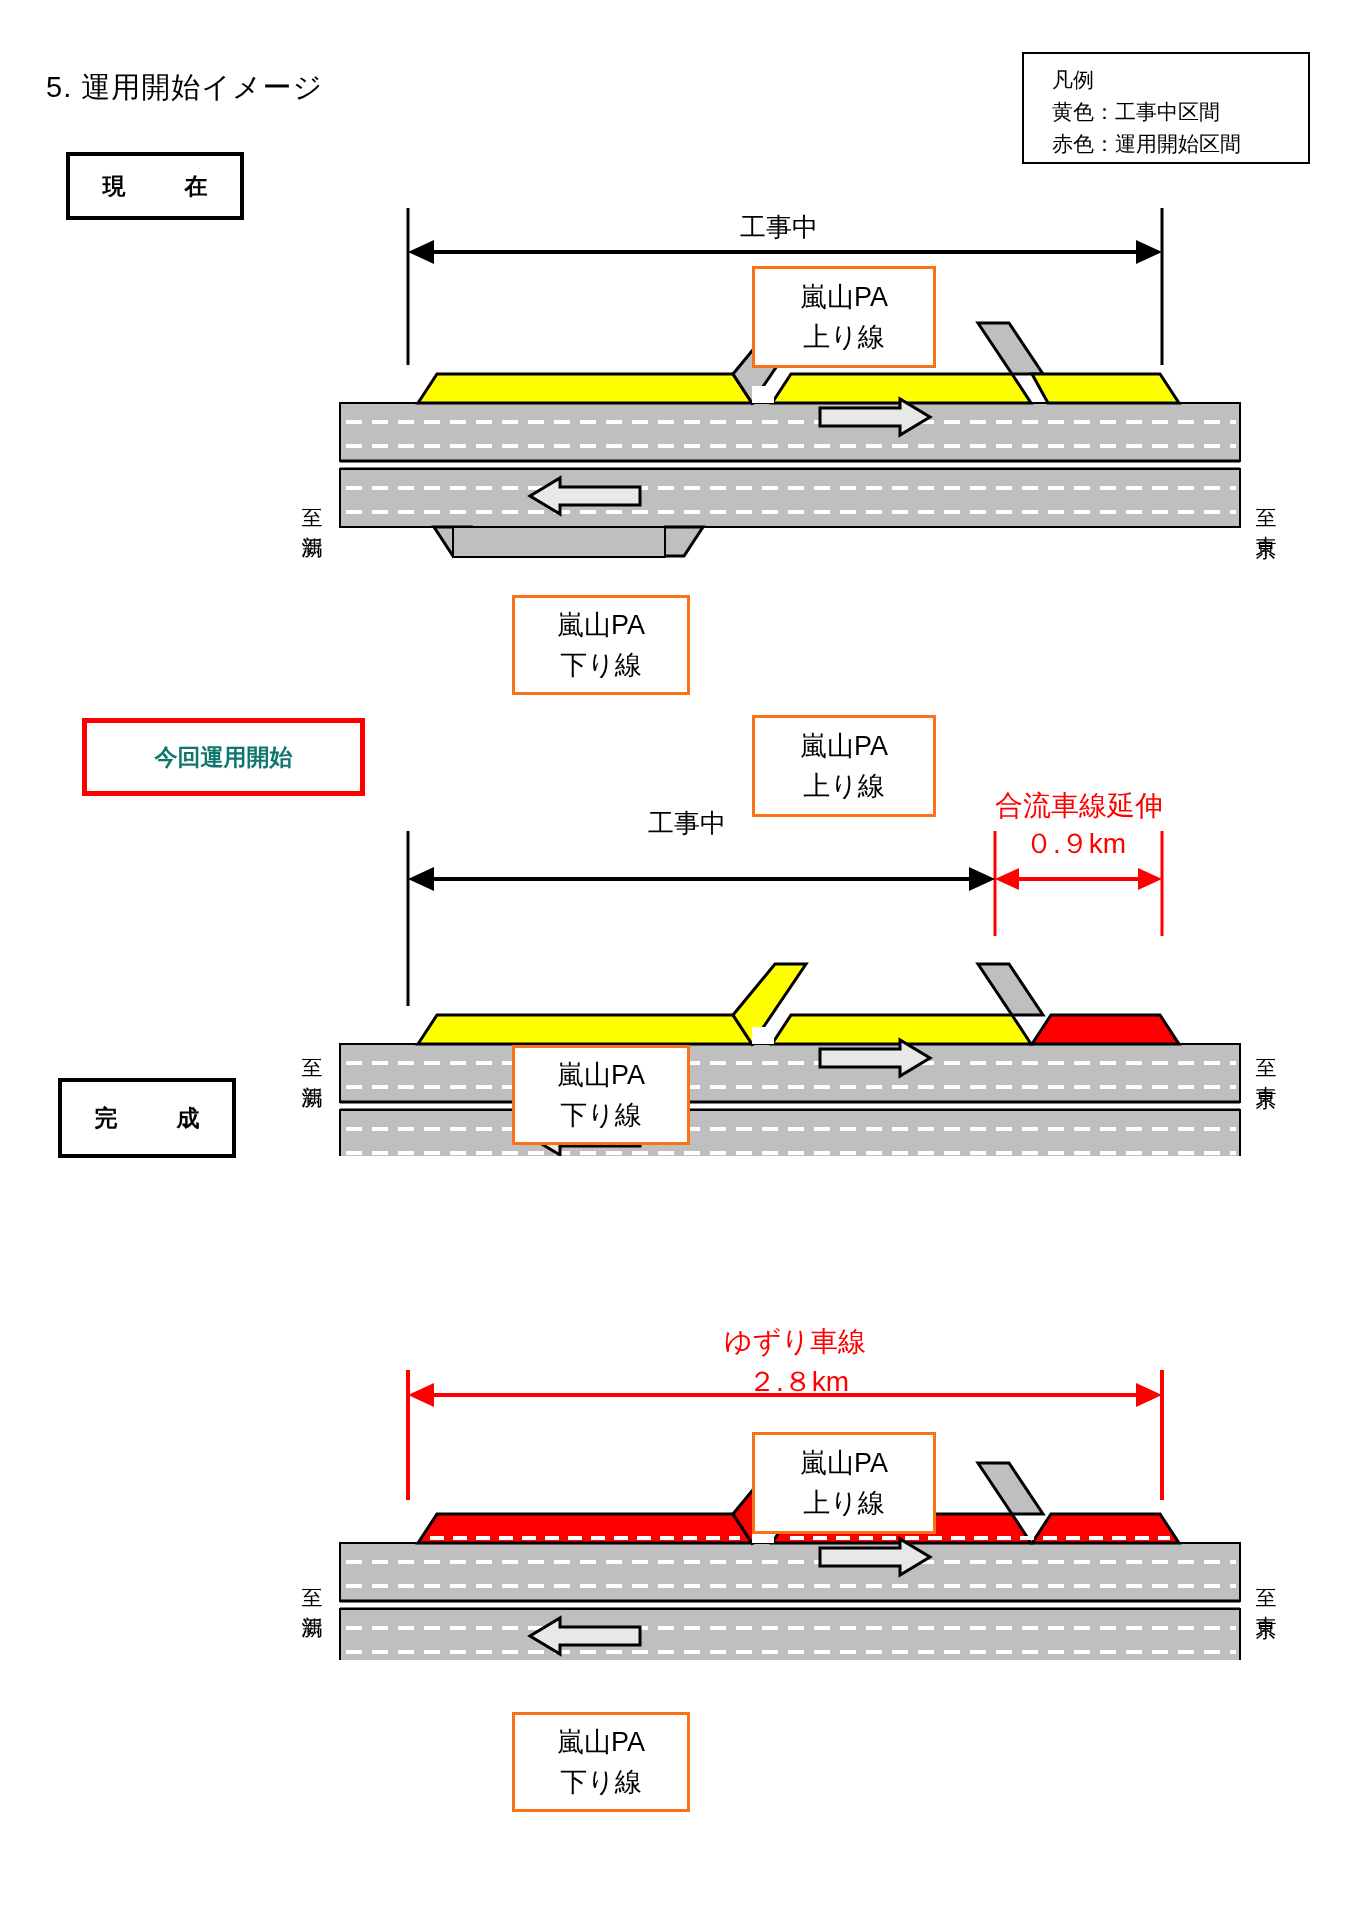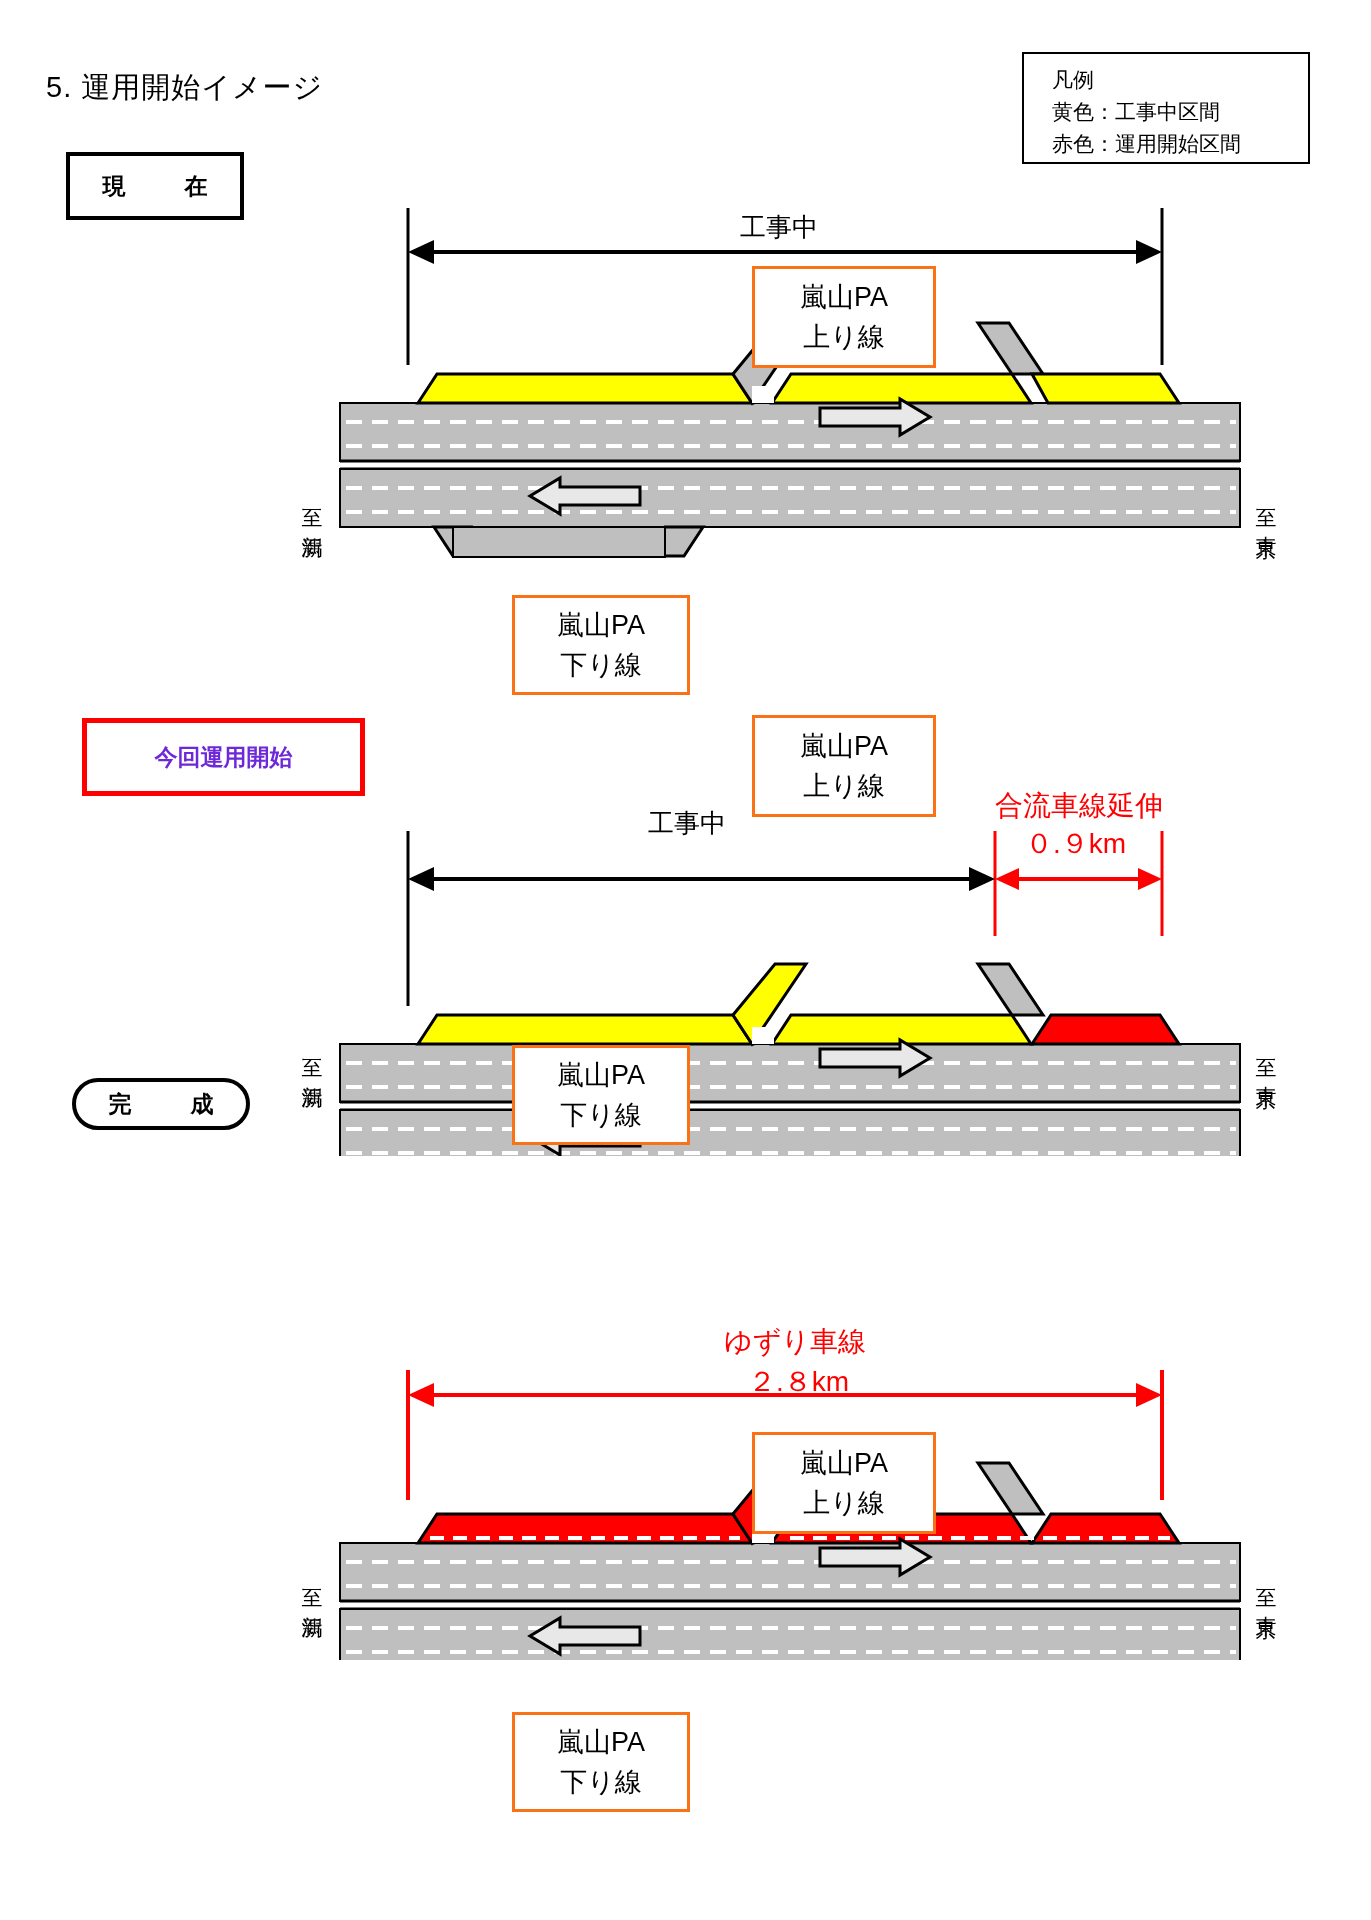--- a/index.html
+++ b/index.html
@@ -23,21 +23,21 @@
   }
   #legend .ln{font-size:21px;line-height:32px;white-space:nowrap;}
 
   
   .stage-box{
     border:4px solid #000;box-sizing:border-box;
     display:flex;align-items:center;justify-content:center;
     font-size:23px;font-weight:bold;white-space:nowrap;
   }
   .stage-box.wide-letter{letter-spacing:18px;text-indent:18px;}
-  .stage-box.red{border-color:#ff0000;color:#6d28d9;border-width:5px;text-align:right;}
+  .stage-box.red{border-color:#ff0000;color:#0f766e;border-width:5px;text-align:right;}
 
   
   .diagram{position:absolute;left:0;width:1371px;}
   .diagram svg{display:block;}
 
   
   .dlabel{position:absolute;white-space:nowrap;}
   .dlabel.k{font-size:26px;}
   .dlabel.redbig{color:#ff0000;font-size:28px;margin-top:27px;}
 
@@ -183,21 +183,21 @@
 </div>
 
 <div class="pa-box" style="left:512px;top:1045px;width:172px;height:94px;">
   <span>嵐山PA</span>
   <span>下り線</span>
 </div>
 
 <div class="dir" style="left:300px;top:1042px;">至 新潟</div>
 <div class="dir" style="left:1254px;top:1042px;">至 東京</div>
 
-<div class="abs stage-box wide-letter" style="left:72px;top:1078px;width:178px;height:52px;border-radius:31px;">完　成</div>
+<div class="abs stage-box wide-letter" style="left:58px;top:1078px;width:178px;height:80px;">完　成</div>
 
 <div class="diagram" style="top:1240px;">
 <svg width="1371" height="420" viewBox="0 0 1371 420" xmlns="http://www.w3.org/2000/svg">
 
   <line x1="408" y1="130" x2="408" y2="260" stroke="#ff0000" stroke-width="4"></line>
   <line x1="1162" y1="130" x2="1162" y2="260" stroke="#ff0000" stroke-width="4"></line>
   <line x1="415" y1="155" x2="1155" y2="155" stroke="#ff0000" stroke-width="4"></line>
   <polygon points="408,155 434,143 434,167" fill="#ff0000"></polygon>
   <polygon points="1162,155 1136,143 1136,167" fill="#ff0000"></polygon>
 

